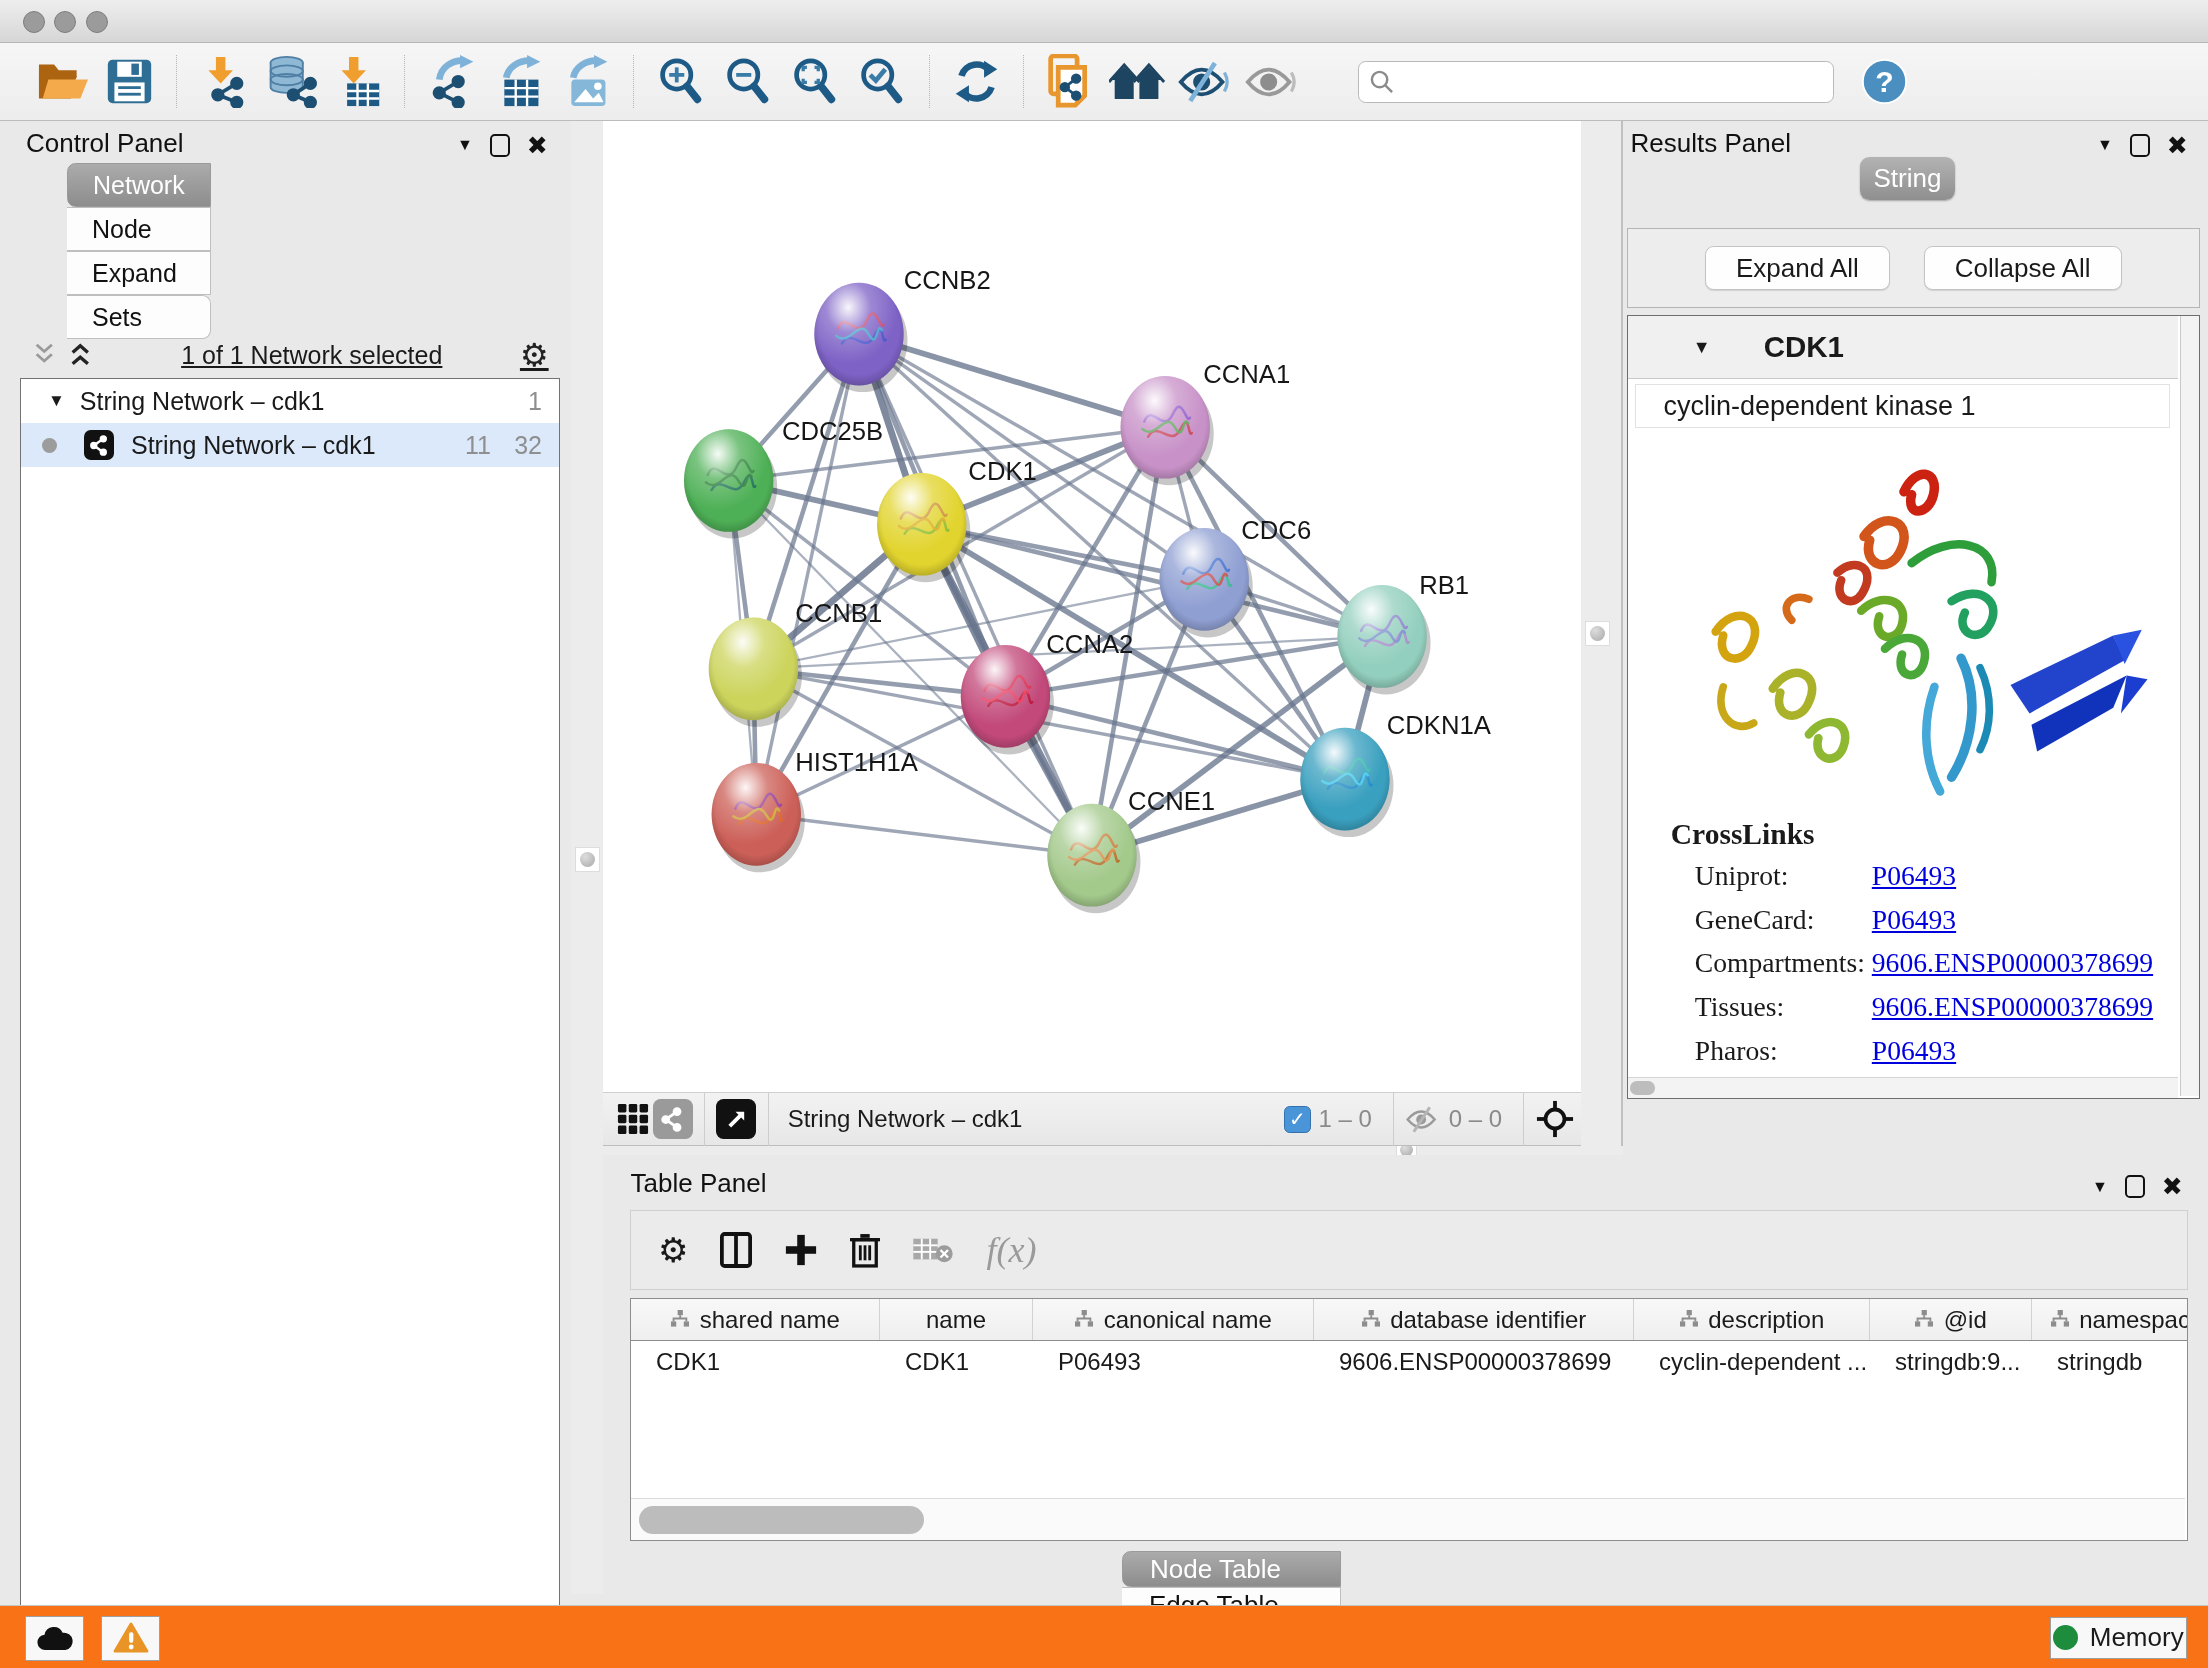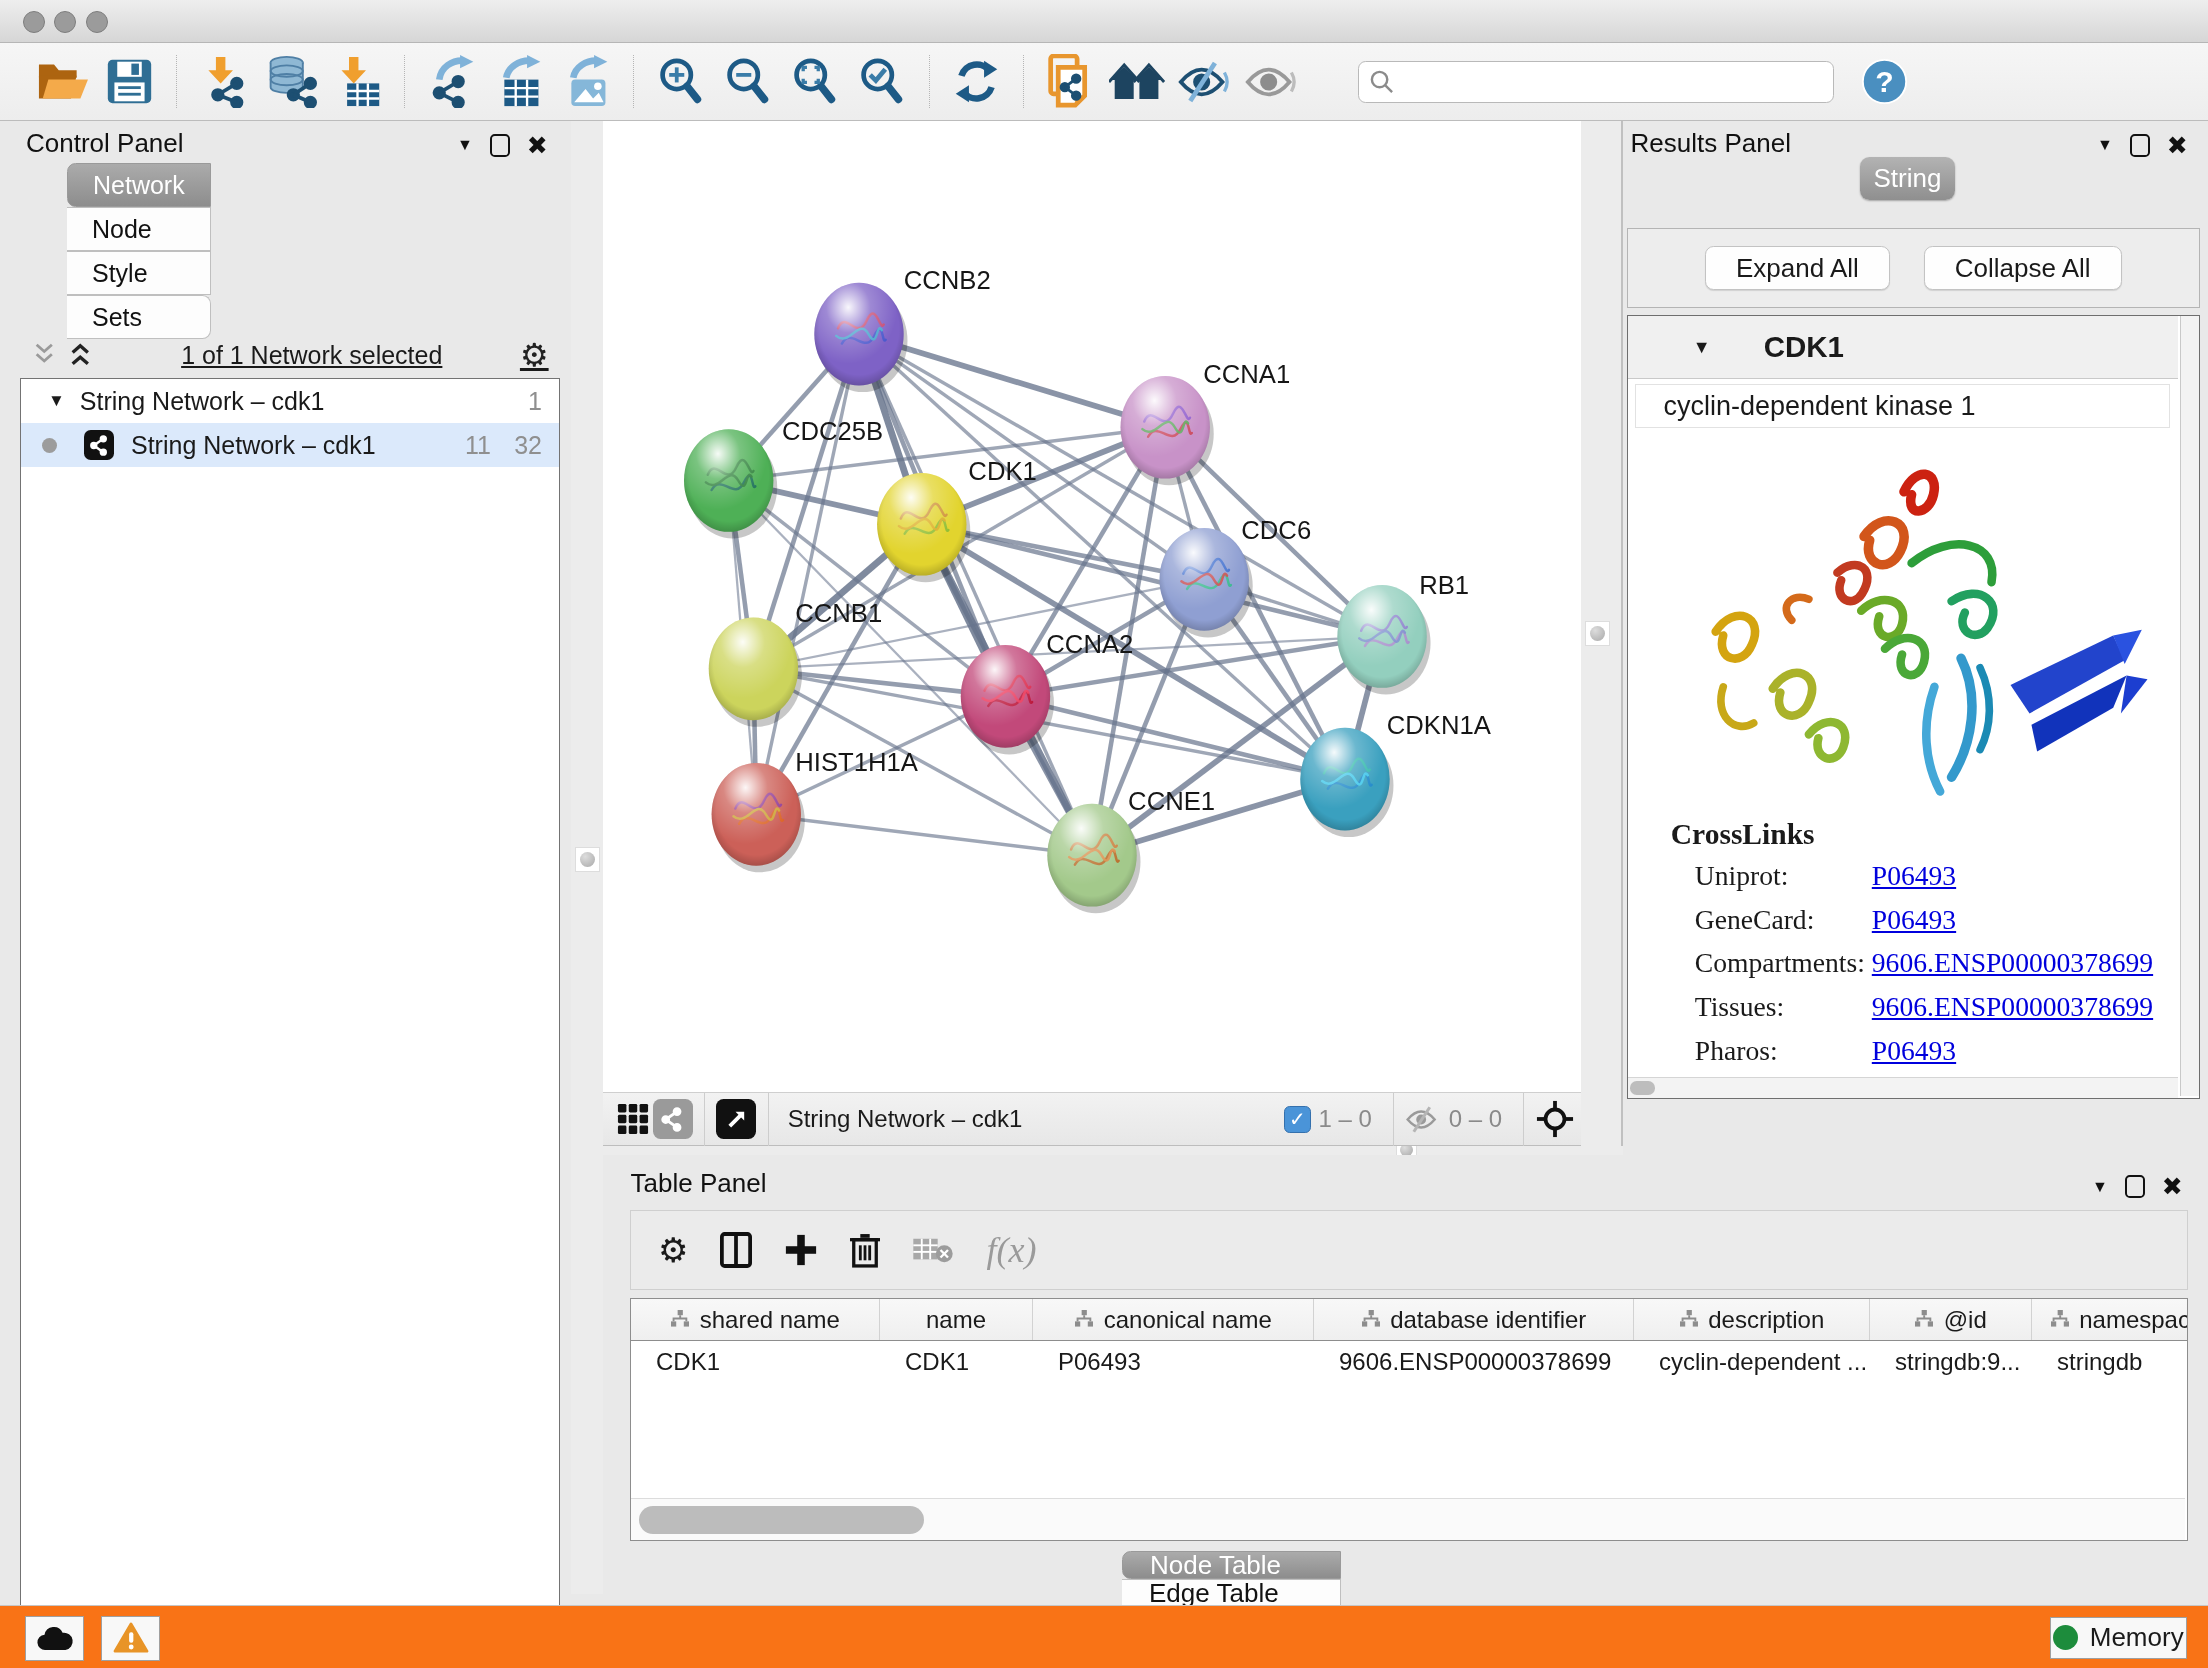--- a/index.html
+++ b/index.html
@@ -73,21 +73,21 @@
   #table-panel { left:603px; top:1155px; width:1605px; height:439px; background:#e9e9e9; }
   #tp-toolbar { left:27px; top:55px; width:1558px; height:80px; background:#ebebeb; border:1px solid #cfcfcf; display:flex; align-items:center; gap:32px; padding-left:27px; }
   #tp-table { left:27px; top:143px; width:1558px; height:243px; background:#fff; border:1.9px solid #8d8d8d; overflow:hidden; }
   #tp-head { display:flex; height:42px; background:linear-gradient(#f8f8f8,#efefef); border-bottom:1.9px solid #8d8d8d; }
   .th { display:flex; align-items:center; justify-content:center; gap:9.5px; font-size:24px; border-right:1px solid #d2d2d2; flex:0 0 auto; }
   #tp-row { display:flex; height:42px; }
   .td { display:flex; align-items:center; font-size:24px; padding-left:25px; flex:0 0 auto; }
   #tp-hscroll { position:absolute; left:0; bottom:0; width:1554px; height:42px; background:#fafafa; border-top:1px solid #dcdcdc; }
   #tp-hthumb { position:absolute; left:7.6px; top:6.7px; width:285px; height:28.5px; border-radius:14.3px; background:#bcbcbc; }
   #tp-tabs { left:519px; top:396px; display:flex; }
-  #tp-tabs .tab { height:28px; padding:0 27px; font-size:26px; }
+  #tp-tabs .tab { height:36px; padding:0 27px; font-size:26px; }
 
   
   #statusbar { left:0; top:1605px; width:2208px; height:63px; background:#f97316; border-top:1px solid #c6c6c6; }
   .sb-btn { position:absolute; top:9.5px; width:59px; height:45px; background:#f8f8f8; border:1.9px solid #9f9f9f; display:flex; align-items:center; justify-content:center; }
   #memory-btn { position:absolute; right:21px; top:10.5px; width:137px; height:42px; background:#f8f8f8; border:1.9px solid #9f9f9f; display:flex; align-items:center; justify-content:center; gap:11.4px; font-size:26px; }
   #memory-btn i { width:25px; height:25px; border-radius:50%; background:#1d8c3c; }
 </style>
 </head>
 <body>
 
@@ -299,21 +299,21 @@
 <div class="abs" id="control-panel">
   <div class="abs panel-title" style="left:26px; top:6.7px">Control Panel</div>
   <div class="panel-ctls" style="left:457px; top:9.5px">
     <span class="pc-tri">▼</span>
     <span class="pc-sq"></span>
     <span class="pc-x">✖</span>
   </div>
   <div class="abs seg" style="left:67px; top:42px">
     <span class="tab sel">Network</span>
     <span class="tab">Node</span>
-    <span class="tab">Style</span>
+    <span class="tab">Expand</span>
     <span class="tab">Sets</span>
   </div>
   <div class="abs" id="net-sel-bar">
     <svg width="28.5" height="28.5" viewBox="0 0 30 30" style="margin:0 7.6px 0 9.5px">
         <g stroke="#9a9a9a" stroke-width="3" fill="none">
           <path d="M7 4 l8 7 l8 -7"></path>
           <path d="M7 14 l8 7 l8 -7"></path>
         </g>
       </svg>
     <svg width="28.5" height="28.5" viewBox="0 0 30 30" style="margin-right:9.5px">

